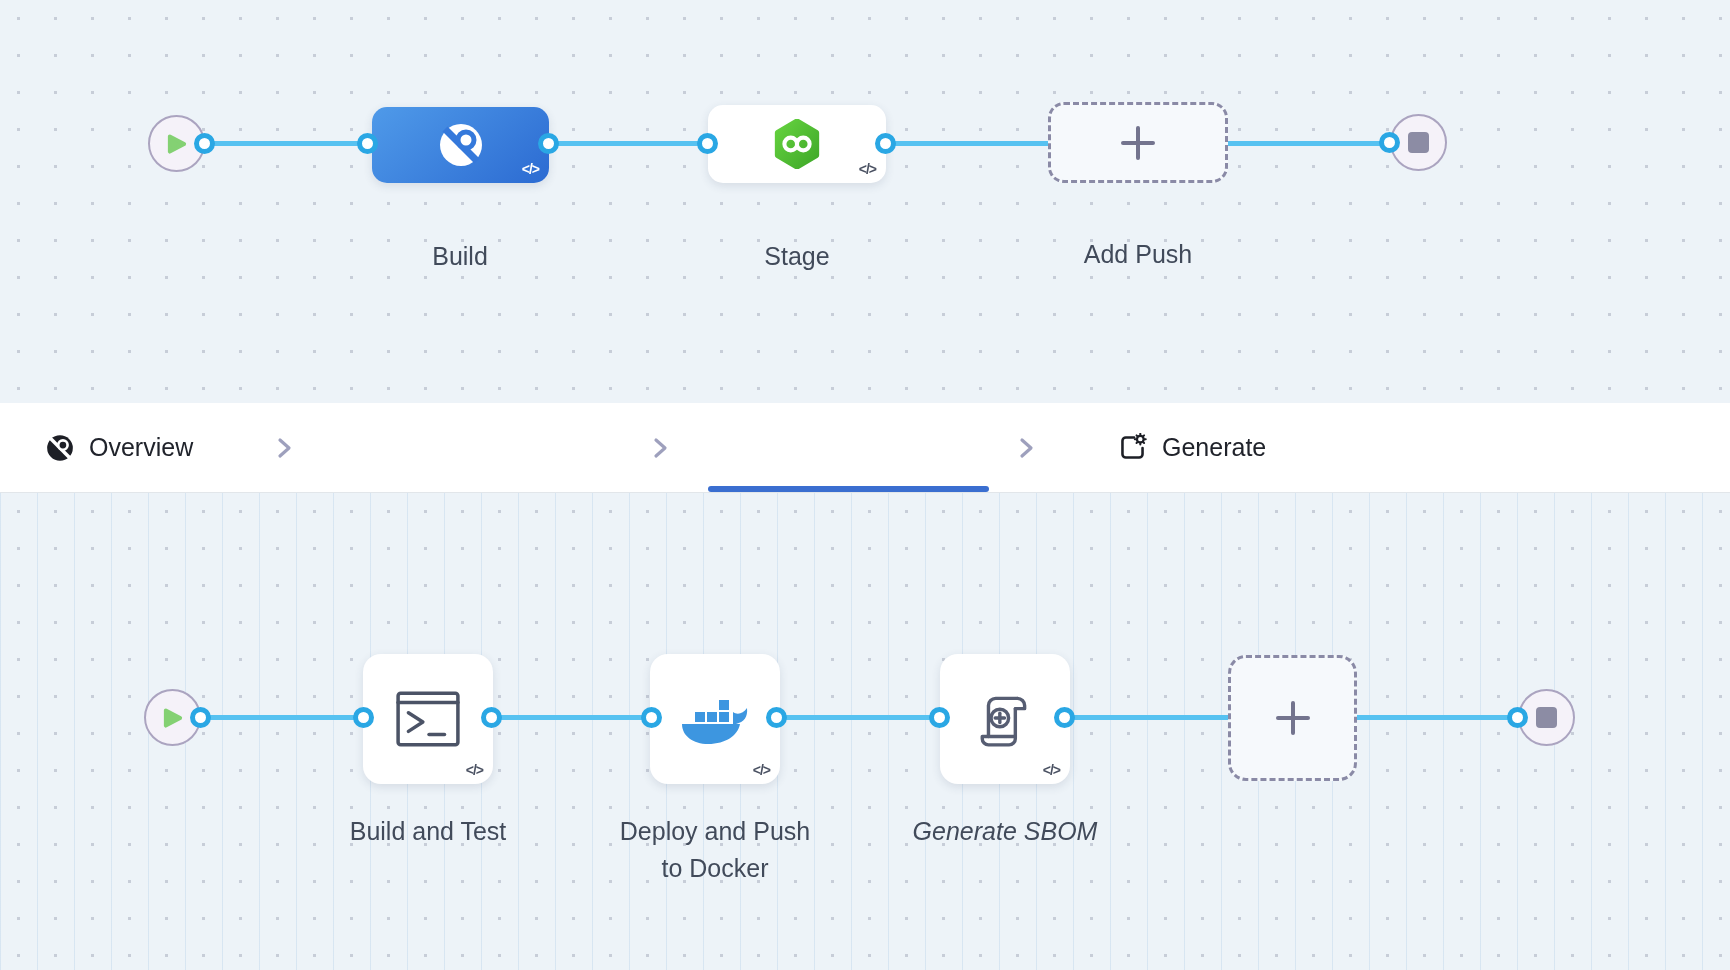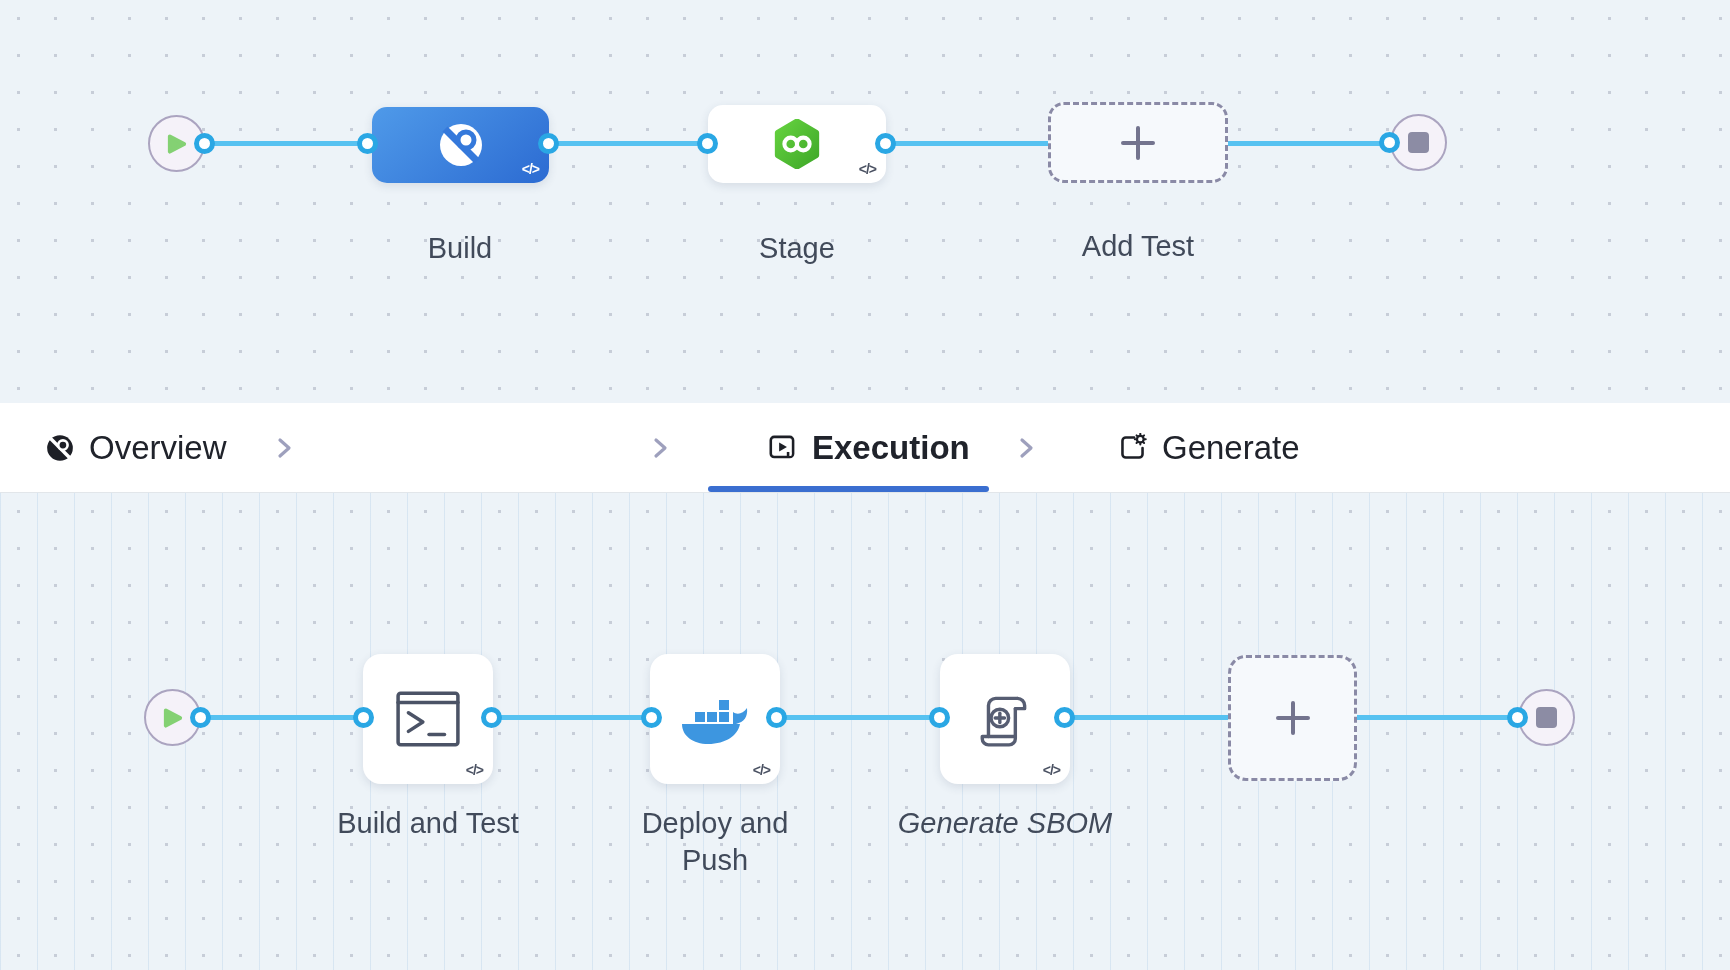--- a/index.html
+++ b/index.html
@@ -48,33 +48,33 @@
   }
   .card.blue { background:linear-gradient(140deg,#4f9ae9 0%,#2c6bd2 100%); }
   .card.blue .code-badge { color:#ffffff; }
   .dashed-node {
     position:absolute; border:3px dashed #8a8aa6; background:#f6f9fc;
     display:flex; align-items:center; justify-content:center; z-index:4;
   }
   .dashed-node.stage { border-radius:16px; }
   .dashed-node.step  { border-radius:18px; }
   .node-label {
-    position:absolute; text-align:center; font-size:29px; font-weight:500;
-    color:#414a5a; line-height:37px; z-index:2;
+    position:absolute; text-align:center; font-size:25px; font-weight:500;
+    color:#414a5a; line-height:37px; z-index:2;margin-top:8px;
   }
   
   #tab-bar {
     position:absolute; top:403px; left:0; width:1730px; height:90px;
     background:#ffffff; border-bottom:1px solid #e2e6ea; z-index:10;
   }
   .tab {
     position:absolute; top:0; height:89px;
     display:flex; align-items:center; gap:15px; cursor:pointer;
   }
-  .tab .tab-label { font-size:33px; font-weight:500; color:#20232b; white-space:nowrap; }
+  .tab .tab-label { font-size:25px; font-weight:500; color:#20232b; white-space:nowrap; }
   .tab.active .tab-label { font-weight:700; }
   .tab-chevron { position:absolute; top:33px; }
   #active-underline {
     position:absolute; bottom:0; height:6px; border-radius:4px;
     background:#3a6ed0;
   }
 </style>
 </head>
 <body>
 
@@ -117,21 +117,21 @@
       <span class="code-badge">&lt;/&gt;</span>
     </div>
     <div class="node-label" style="left:717px; top:230px; width:160px;">Stage</div>
 
     <div class="dashed-node stage" style="left:1048px; top:102px; width:180px; height:81px;">
       <svg width="38" height="38" viewBox="0 0 38 38">
         <line x1="4" y1="19" x2="34" y2="19" stroke="#73748e" stroke-width="4" stroke-linecap="round"></line>
         <line x1="19" y1="4" x2="19" y2="34" stroke="#73748e" stroke-width="4" stroke-linecap="round"></line>
       </svg>
     </div>
-    <div class="node-label" style="left:1028px; top:228px; width:220px;">Add Test</div>
+    <div class="node-label" style="left:1028px; top:228px; width:220px;">Add Push</div>
 
     <div class="round-node" style="left:1390px; top:114px;">
       <div class="stop-square"></div>
     </div>
 
     <div class="port" style="left:194px;  top:133px;"></div>
     <div class="port" style="left:357px;  top:133px;"></div>
     <div class="port" style="left:538px;  top:133px;"></div>
     <div class="port" style="left:697px;  top:133px;"></div>
     <div class="port" style="left:875px;  top:133px;"></div>
@@ -151,29 +151,20 @@
 
     <svg class="tab-chevron" style="left:272px;" width="24" height="24" viewBox="0 0 24 24">
       <polyline points="8,4 17,12 8,20" fill="none" stroke="#9ea0bd" stroke-width="3.2" stroke-linecap="round" stroke-linejoin="round"></polyline>
     </svg>
 
 
     <svg class="tab-chevron" style="left:648px;" width="24" height="24" viewBox="0 0 24 24">
       <polyline points="8,4 17,12 8,20" fill="none" stroke="#9ea0bd" stroke-width="3.2" stroke-linecap="round" stroke-linejoin="round"></polyline>
     </svg>
 
-    <div class="tab active" style="left:768px;">
-      <svg width="29" height="29" viewBox="0 0 26 26">
-        <rect x="2.5" y="3.5" width="20" height="18" rx="3" fill="none" stroke="#1d1f26" stroke-width="2.3"></rect>
-        <polygon points="10,8.5 17,12.5 10,16.5" fill="#1d1f26"></polygon>
-        <line x1="17" y1="19" x2="21" y2="19" stroke="#ffffff" stroke-width="3"></line>
-        <line x1="18" y1="17" x2="18" y2="22" stroke="#1d1f26" stroke-width="2.3"></line>
-      </svg>
-      <span class="tab-label">Execution</span>
-    </div>
 
     <svg class="tab-chevron" style="left:1014px;" width="24" height="24" viewBox="0 0 24 24">
       <polyline points="8,4 17,12 8,20" fill="none" stroke="#9ea0bd" stroke-width="3.2" stroke-linecap="round" stroke-linejoin="round"></polyline>
     </svg>
 
     <div class="tab" style="left:1118px;">
       <svg width="29" height="29" viewBox="0 0 26 26">
         <path d="M22,13.5 V19 a3,3 0 0 1 -3,3 H7 a3,3 0 0 1 -3,-3 V7 a3,3 0 0 1 3,-3 h7.5" fill="none" stroke="#1d1f26" stroke-width="2.3" stroke-linecap="round"></path>
         <circle cx="20" cy="5.5" r="3" fill="none" stroke="#1d1f26" stroke-width="2"></circle>
         <g stroke="#1d1f26" stroke-width="1.8" stroke-linecap="round">
@@ -227,20 +218,21 @@
           <rect x="40" y="23" width="10" height="10"></rect>
           <rect x="40" y="11" width="10" height="10"></rect>
           <path d="M3,35 C3,47 14,55 29,55 C47,55 59,46 61,35 Z"></path>
           <path d="M54,35 L54,23 C58,26 64,25 68,19 C69,28 65,33 57,35 Z"></path>
         </g>
       </svg>
       <span class="code-badge">&lt;/&gt;</span>
     </div>
     <div class="node-label" style="left:605px; top:312px; width:220px;">
       <div>Deploy and Push</div>
+      <div>to Docker</div>
     </div>
 
     <div class="card" style="left:940px; top:161px; width:130px; height:130px; border-radius:18px;">
       <svg width="62" height="62" viewBox="0 0 60 60" fill="none" stroke="#565d72" stroke-width="3.3" stroke-linecap="round" stroke-linejoin="round">
         <path d="M14,47 V17 a7,7 0 0 1 7,-7 h21"></path>
         <path d="M42,10 a7,7 0 0 1 7,7 v3 h-9"></path>
         <path d="M40,20 v27"></path>
         <path d="M8,47 h32 v2 a6,6 0 0 1 -6,6 H14 a6,6 0 0 1 -6,-6 z"></path>
         <circle cx="25" cy="29" r="8.5"></circle>
         <line x1="25" y1="24.5" x2="25" y2="33.5"></line>

